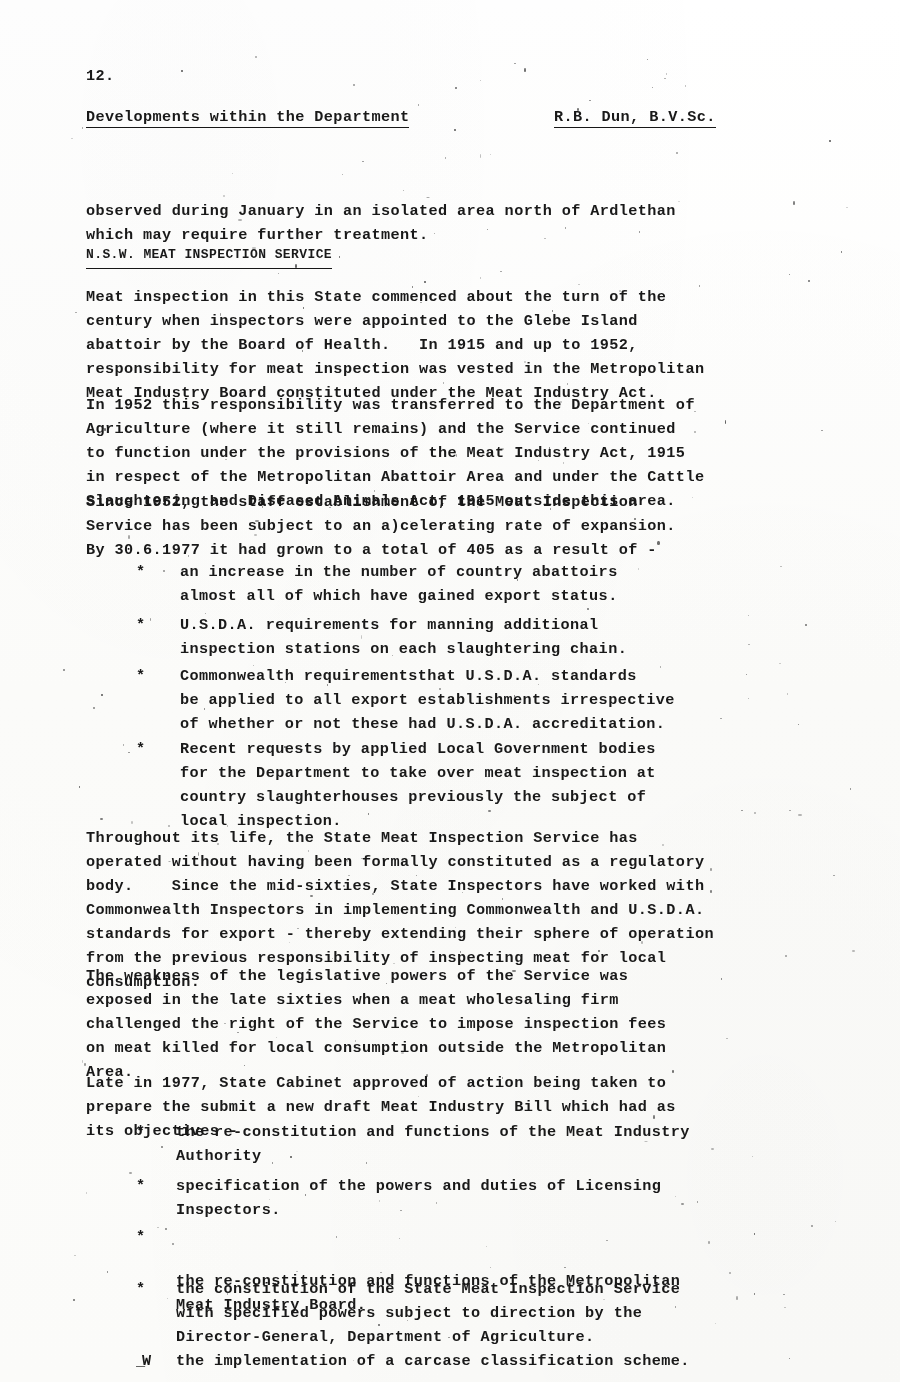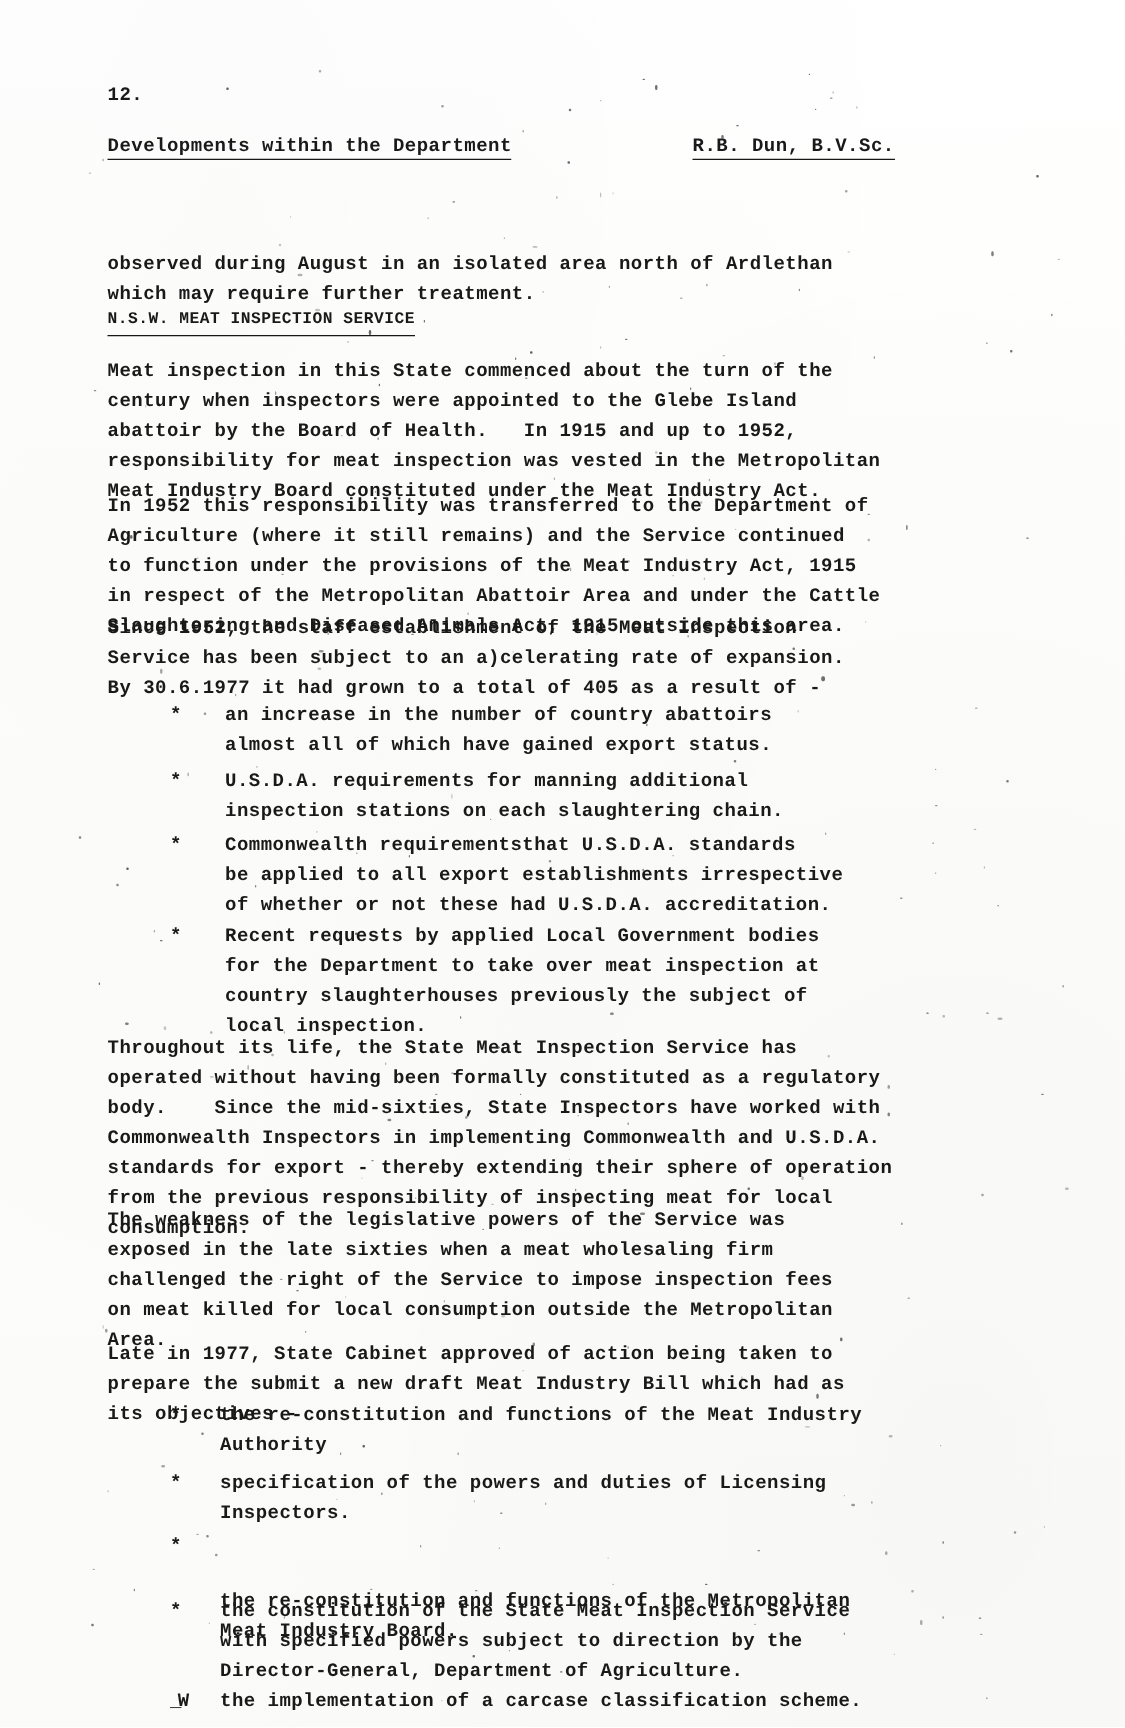--- a/index.html
+++ b/index.html
@@ -114,21 +114,21 @@
 
   <div class="content">
 
     <div class="txt page-number">12.</div>
 
     <div class="header-row">
       <div class="header-left">Developments within the Department</div>
       <div class="header-right">R.B. Dun, B.V.Sc.</div>
     </div>
 
-    <div class="para" style="top:199px;">observed during August in an isolated area north of Ardlethan
+    <div class="para" style="top:199px;">observed during January in an isolated area north of Ardlethan
 which may require further treatment.</div>
 
     <div class="txt section-heading">N.S.W. MEAT INSPECTION SERVICE</div>
 
     <div class="para" style="top:285px;">Meat inspection in this State commenced about the turn of the
 century when inspectors were appointed to the Glebe Island
 abattoir by the Board of Health.   In 1915 and up to 1952,
 responsibility for meat inspection was vested in the Metropolitan
 Meat Industry Board constituted under the Meat Industry Act.</div>
 

